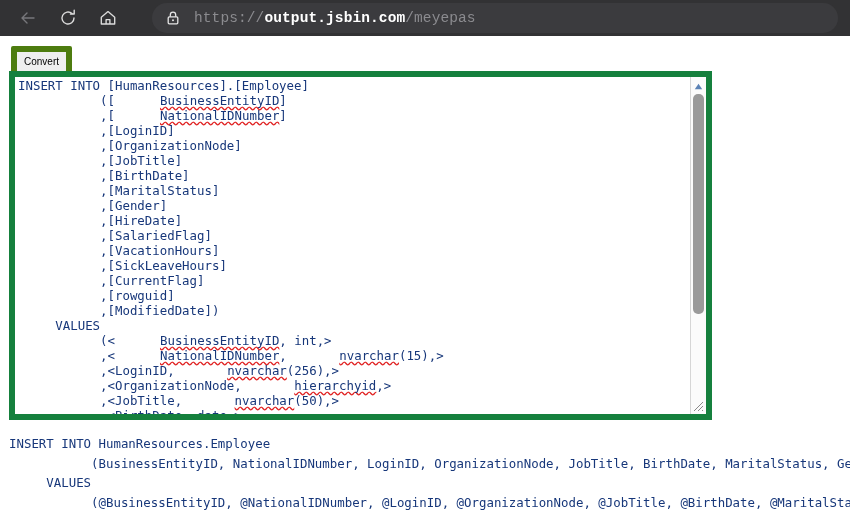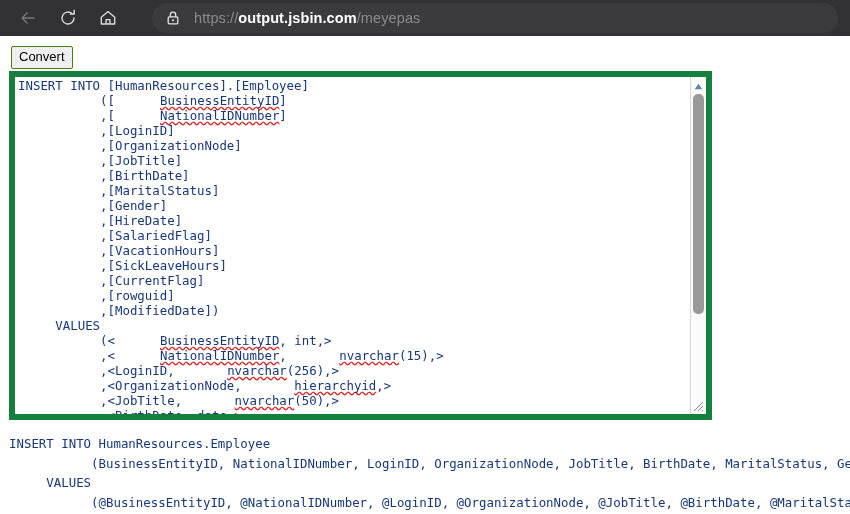--- a/index.html
+++ b/index.html
@@ -39,21 +39,21 @@
     align-items: center;
   }
   #site-lock-icon {
     width: 30px; height: 30px;
     margin-left: 6px;
     display: flex; align-items: center; justify-content: center;
     flex: 0 0 auto;
   }
   #url-text {
     margin-left: 6px;
-    font-family: Liberation Sans, sans-serif;
+    font-family: Liberation Mono, monospace;
     font-size: 14.5px;
     white-space: nowrap;
     overflow: hidden;
     letter-spacing: 0.1px;
   }
   #url-text .url-scheme { color: #8b8b8f; }
   #url-text .url-host   { color: #ffffff; font-weight: bold; }
   #url-text .url-path   { color: #8b8b8f; }
 
   
@@ -63,24 +63,24 @@
     width: 850px; height: 478px;
     background: #ffffff;
     overflow: hidden;
   }
 
   #convert-button {
     position: absolute;
     left: 11px; top: 10px;
     padding: 2px 7px 3px 7px;
     font-family: "Liberation Sans", sans-serif;
-    font-size: 13px;
+    font-size: 10px;
     color: #000000;
     background: #efefef;
-    border: 1px solid #4d7c0f;
+    border: 6px solid #4d7c0f;
     border-radius: 2px;
     line-height: 16px;
     cursor: default;
   }
 
   #sql-input-textarea {
     position: absolute;
     left: 9px; top: 35px;
     width: 703px; height: 349px;
     background: #ffffff;

